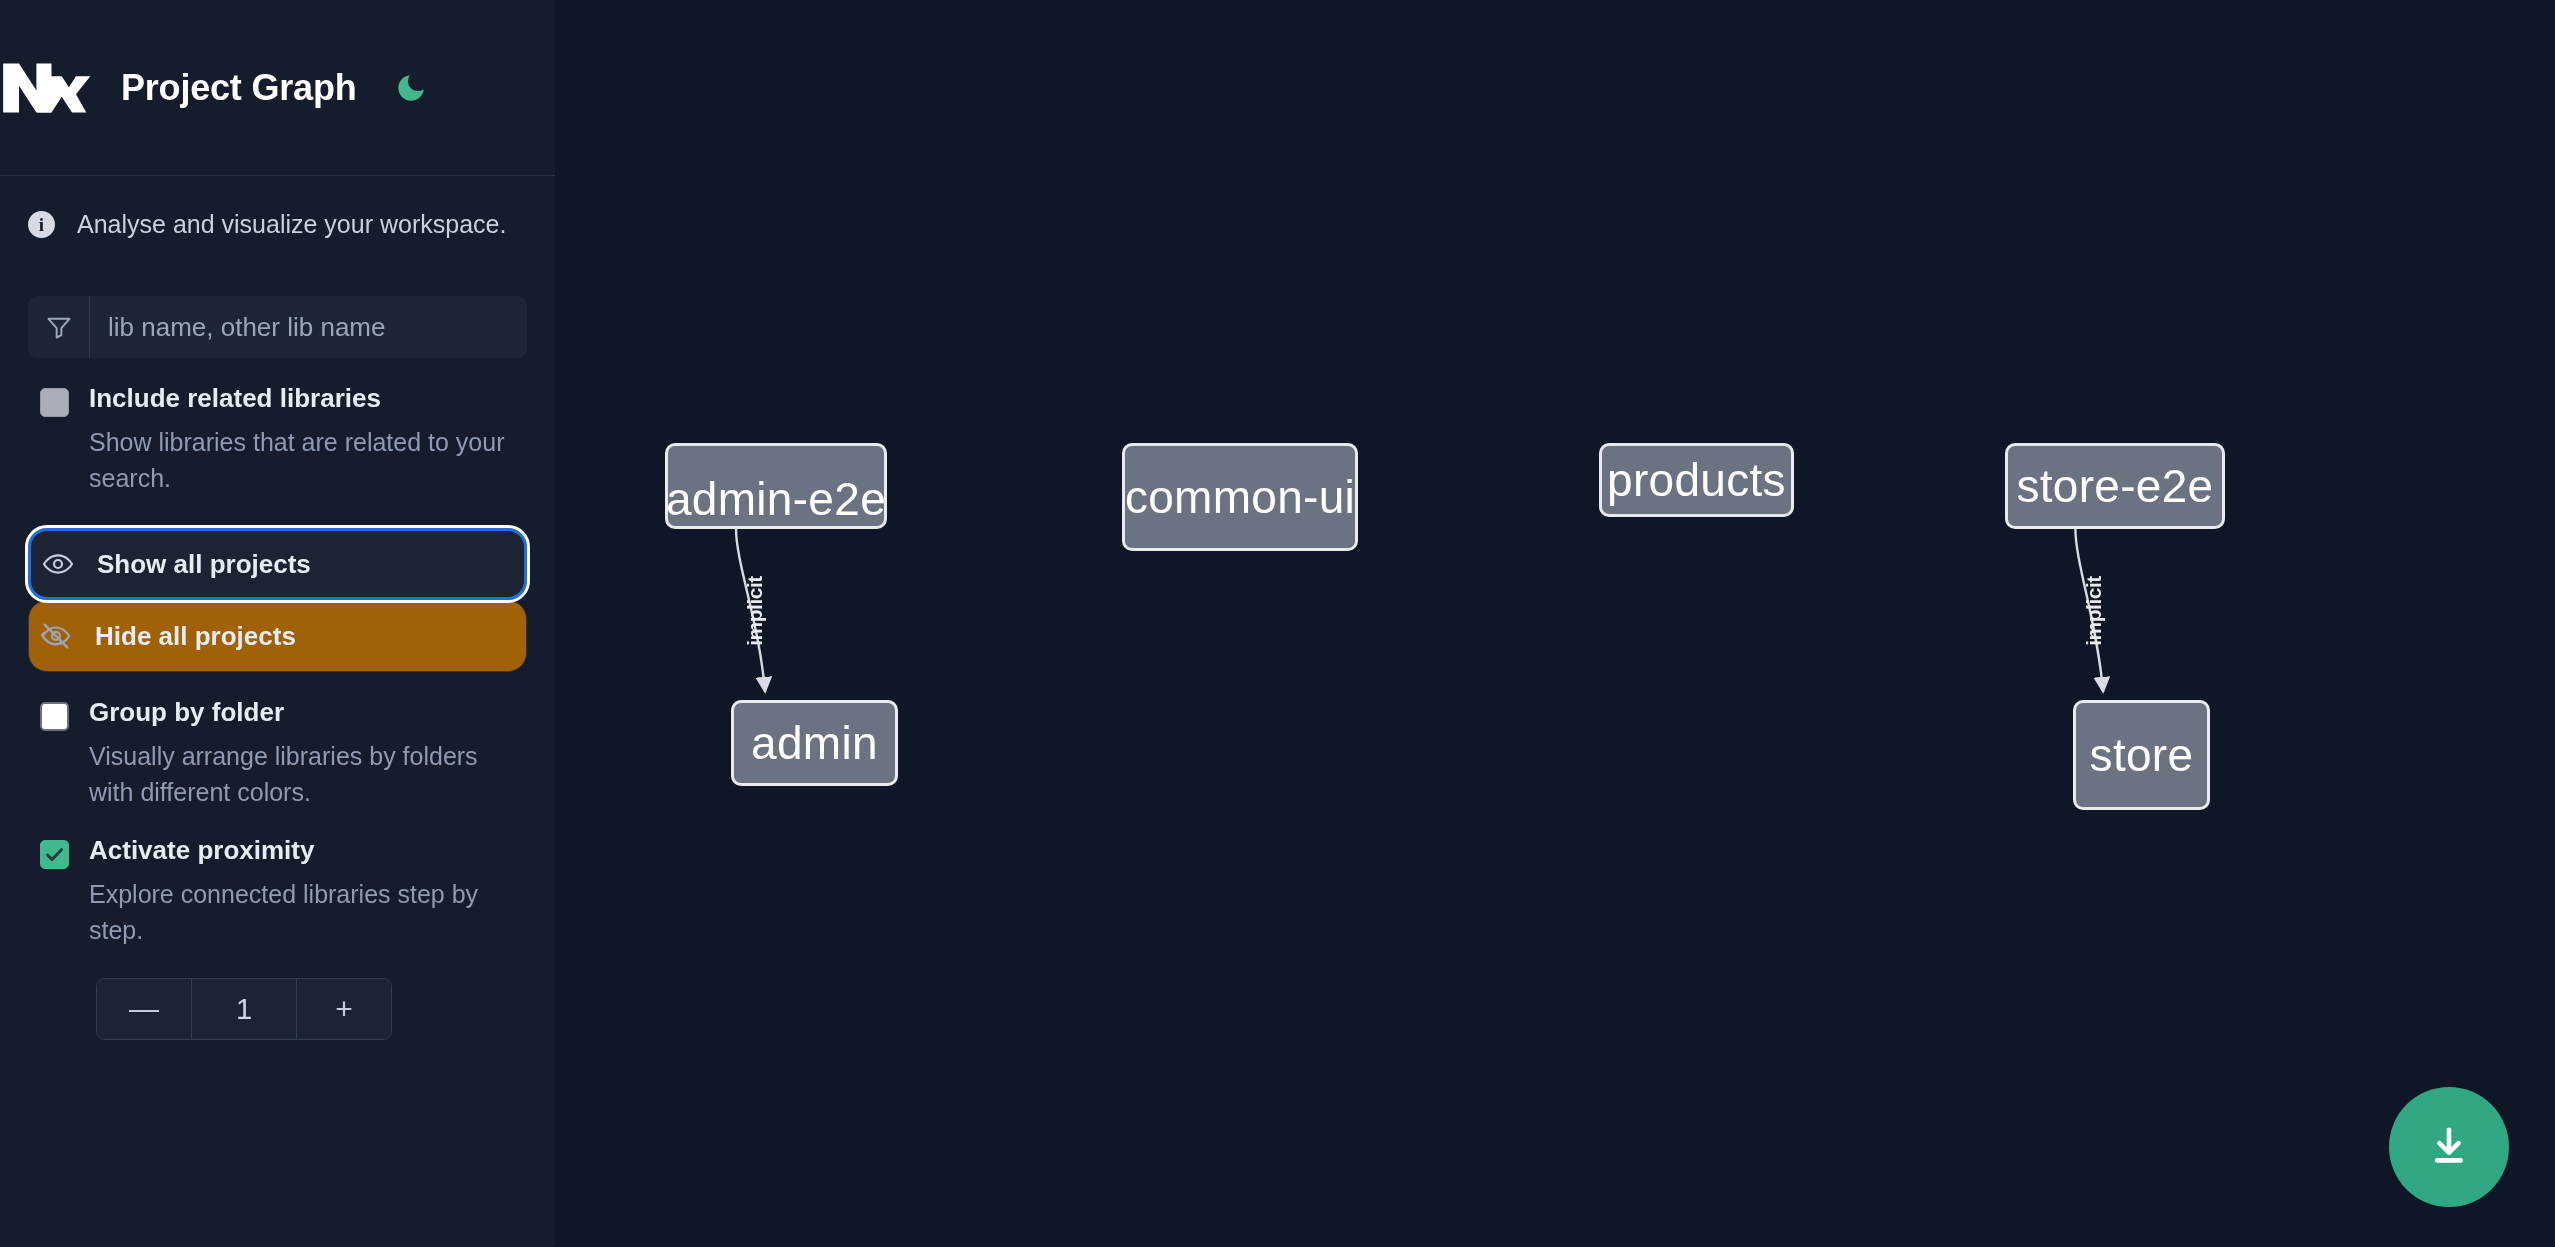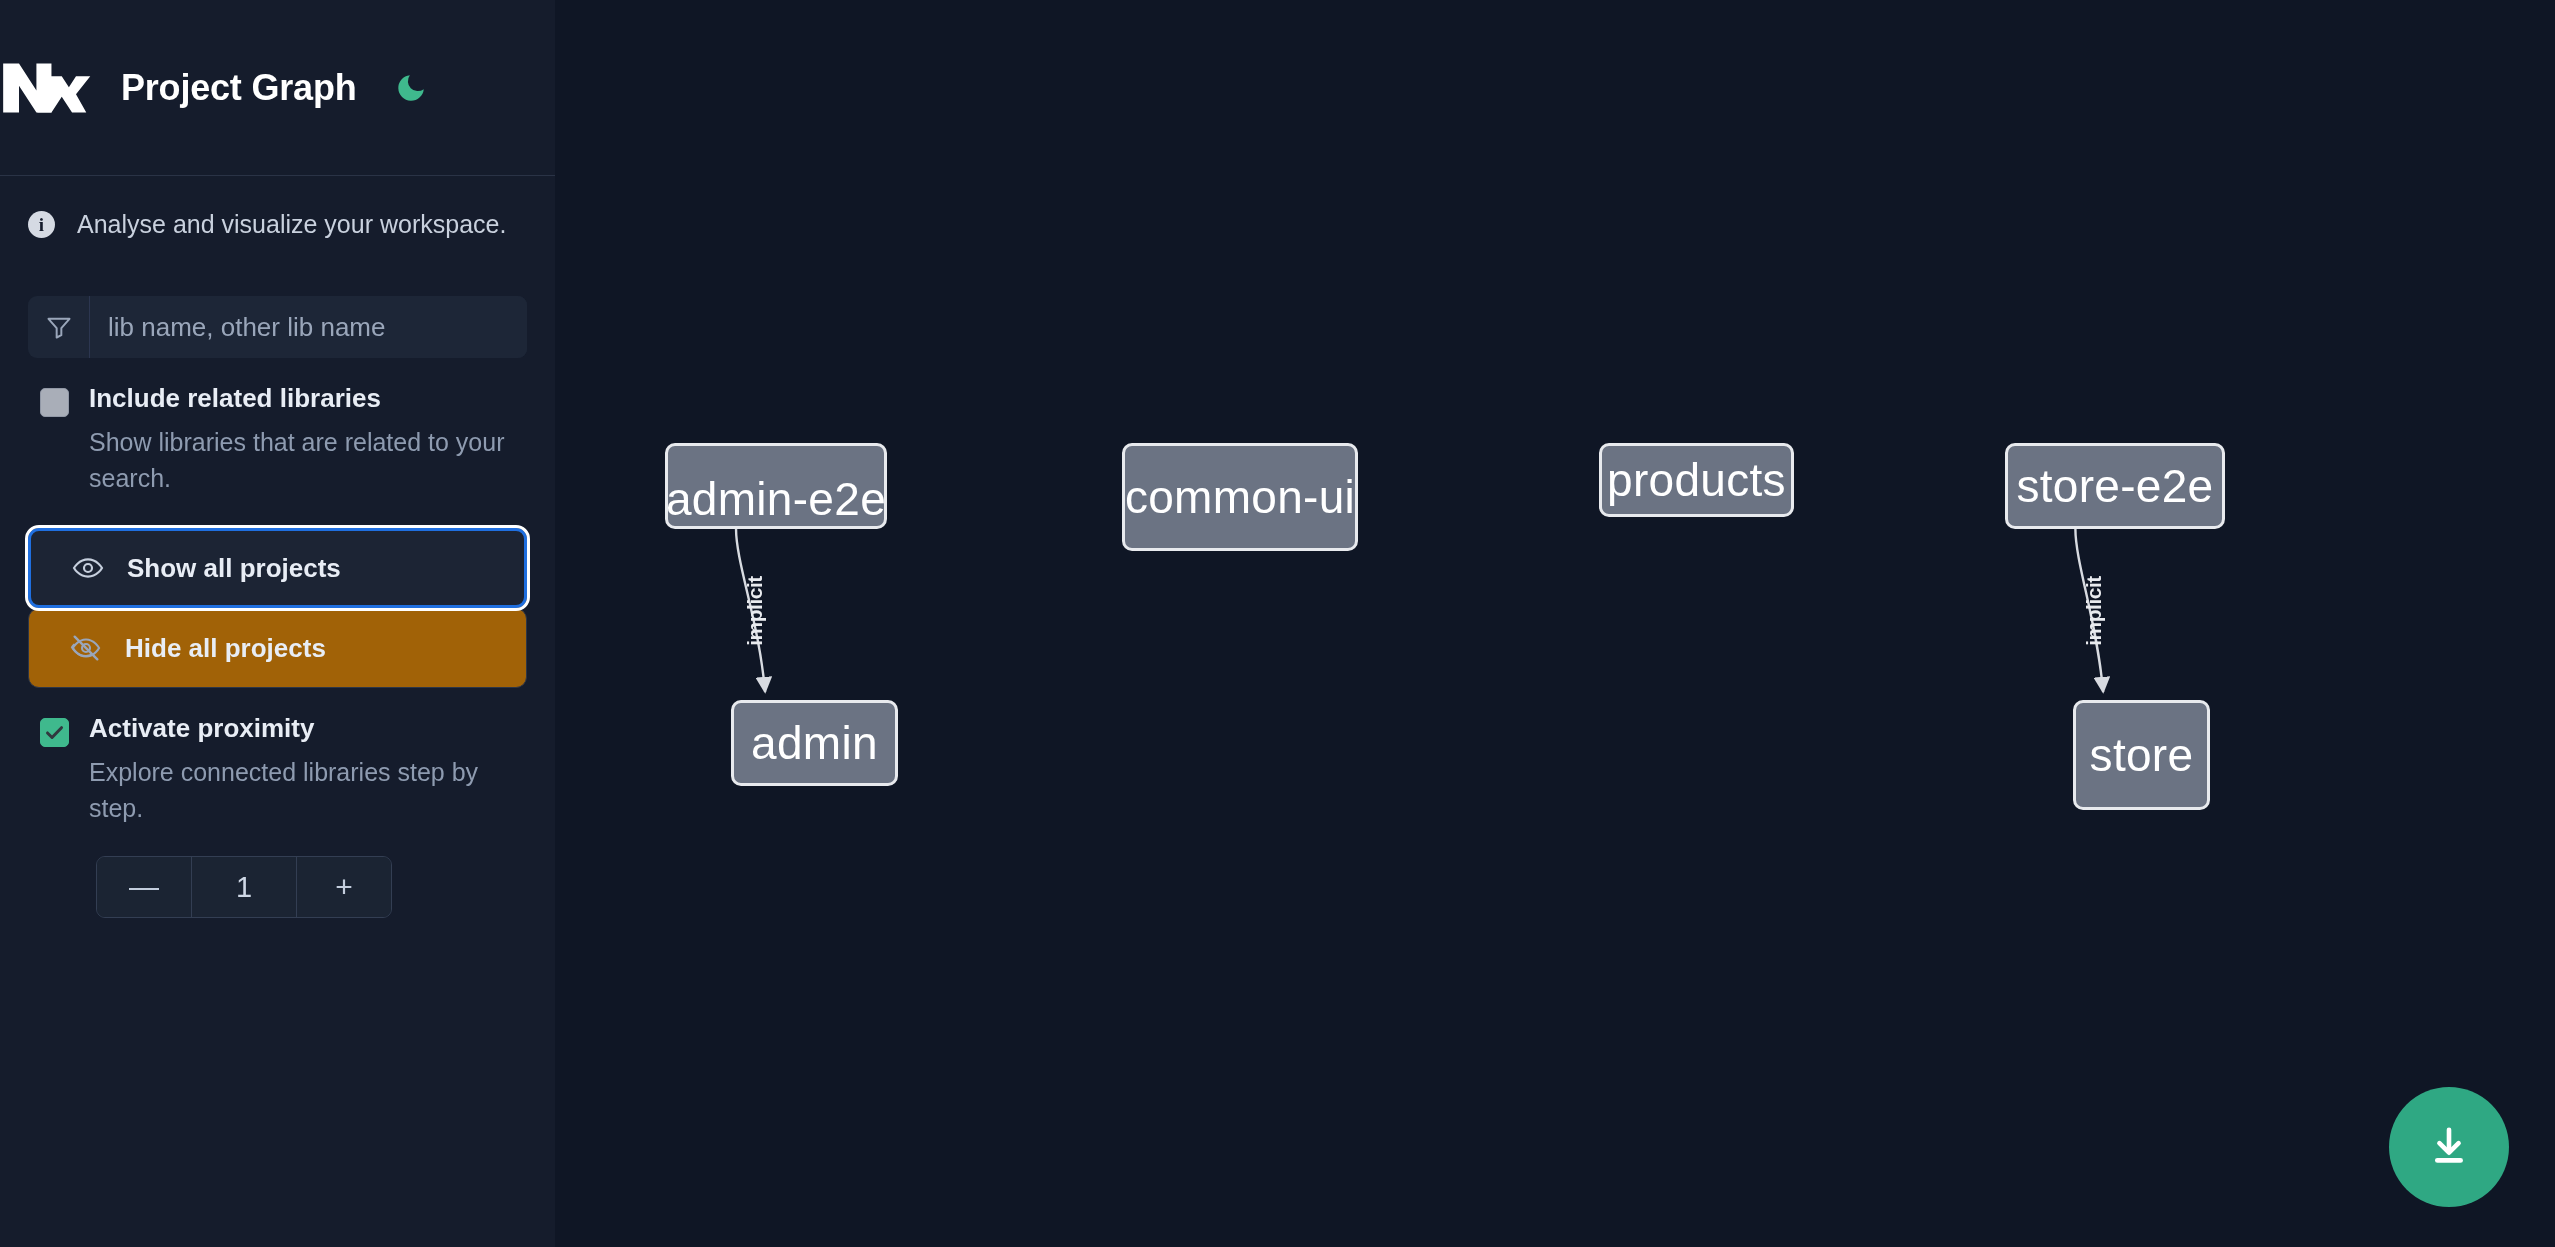--- a/index.html
+++ b/index.html
@@ -160,27 +160,27 @@
     margin-left: 49px;
     margin-top: 8px;
     font-size: 25px;
     line-height: 1.42;
     color: #8e9bb0;
     max-width: 460px;
   }
 
   .btn {
     margin: 0 28px;
-    height: 80px;
-    display: flex;
-    align-items: center;
-    padding-left: 40px;
+    height: 72px;
+    display: flex;
+    align-items: center;
+    padding-left: 10px;
     background: #1c2434;
     border: 1px solid #2d3purple;
-    border-radius: 11px;
+    border-radius: 19px;
     color: #e8edf5;
     font-size: 26px;
     font-weight: 700;
     cursor: pointer;
   }
 
   .btn-show {
     margin-top: 32px;
     border: 3px solid #1f6fe0;
     outline: 3px solid #ffffff;
@@ -348,20 +348,27 @@
           <svg width="32" height="32" viewBox="0 0 24 24" aria-hidden="true">
             <path d="M3 4.5c-1 1.1-1.5 2-1.5 2S5 13 12 13c1.6 0 3-.35 4.2-.86" fill="none" stroke="#9aa6ba" stroke-width="1.6" stroke-linecap="round" transform="translate(0,5)"></path>
             <path d="M2.2 12S5.6 5.6 12 5.6 21.8 12 21.8 12 18.4 18.4 12 18.4 2.2 12 2.2 12z" fill="none" stroke="#9aa6ba" stroke-width="1.6"></path>
             <circle cx="12" cy="12" r="3" fill="none" stroke="#9aa6ba" stroke-width="1.6"></circle>
             <line x1="3.5" y1="3.5" x2="20.5" y2="20.5" stroke="#9aa6ba" stroke-width="1.8" stroke-linecap="round"></line>
           </svg>
         </span>
         <span>Hide all projects</span>
       </div>
 
+      <div class="option-block">
+        <div class="option-head">
+          <span class="cb cb-unchecked"></span>
+          <span class="option-label">Group by folder</span>
+        </div>
+        <div class="option-desc">Visually arrange libraries by folders with different colors.</div>
+      </div>
 
       <div class="option-block">
         <div class="option-head">
           <span class="cb cb-checked">
             <svg width="21" height="21" viewBox="0 0 24 24" aria-hidden="true">
               <path d="M4 12.5l5.2 5.2L20 6.5" fill="none" stroke="#31383f" stroke-width="3.4" stroke-linecap="round" stroke-linejoin="round"></path>
             </svg>
           </span>
           <span class="option-label">Activate proximity</span>
         </div>

